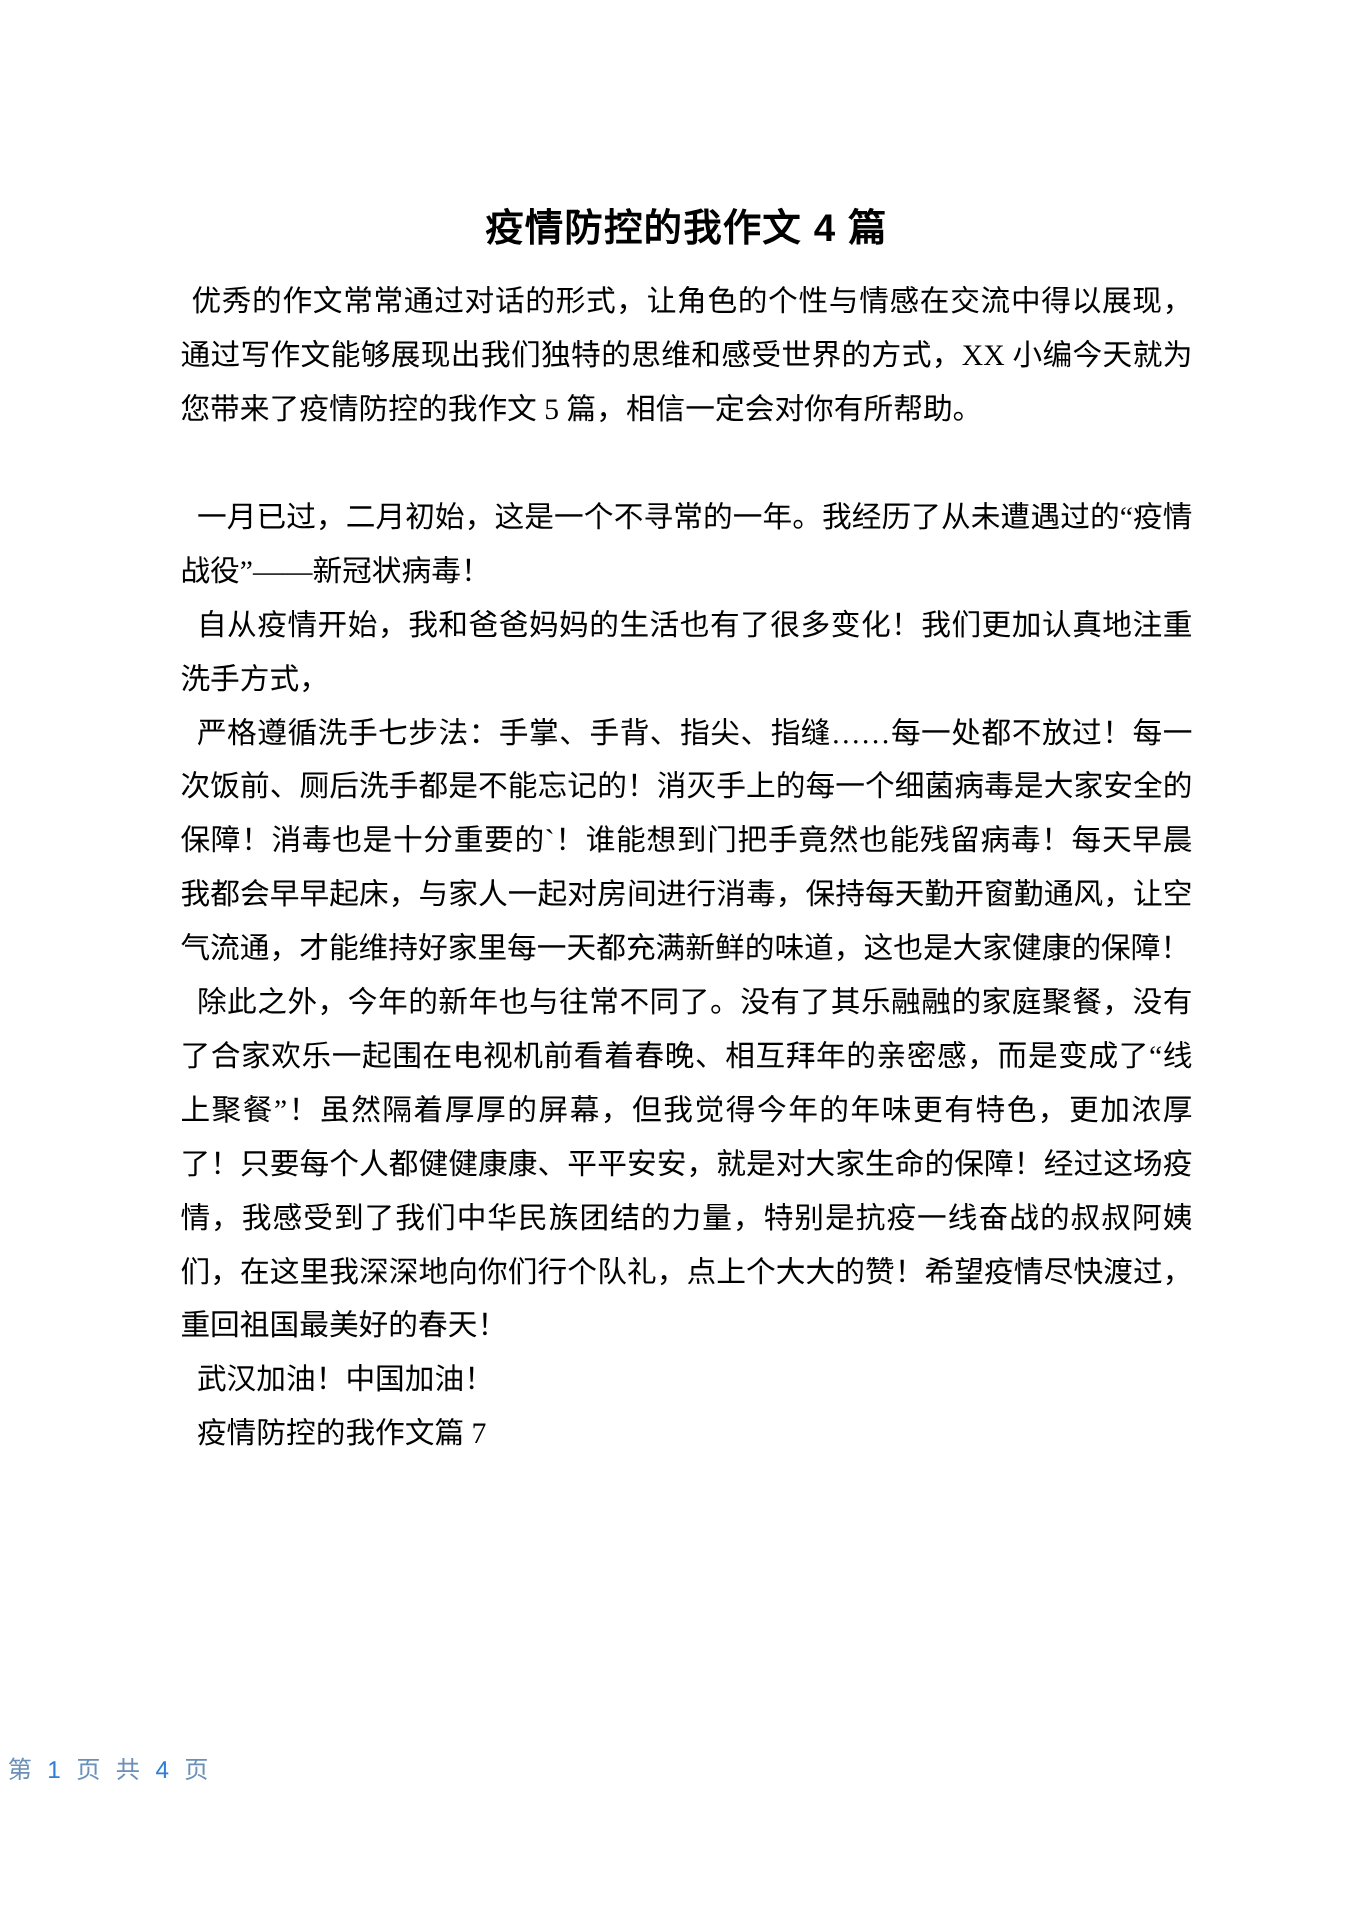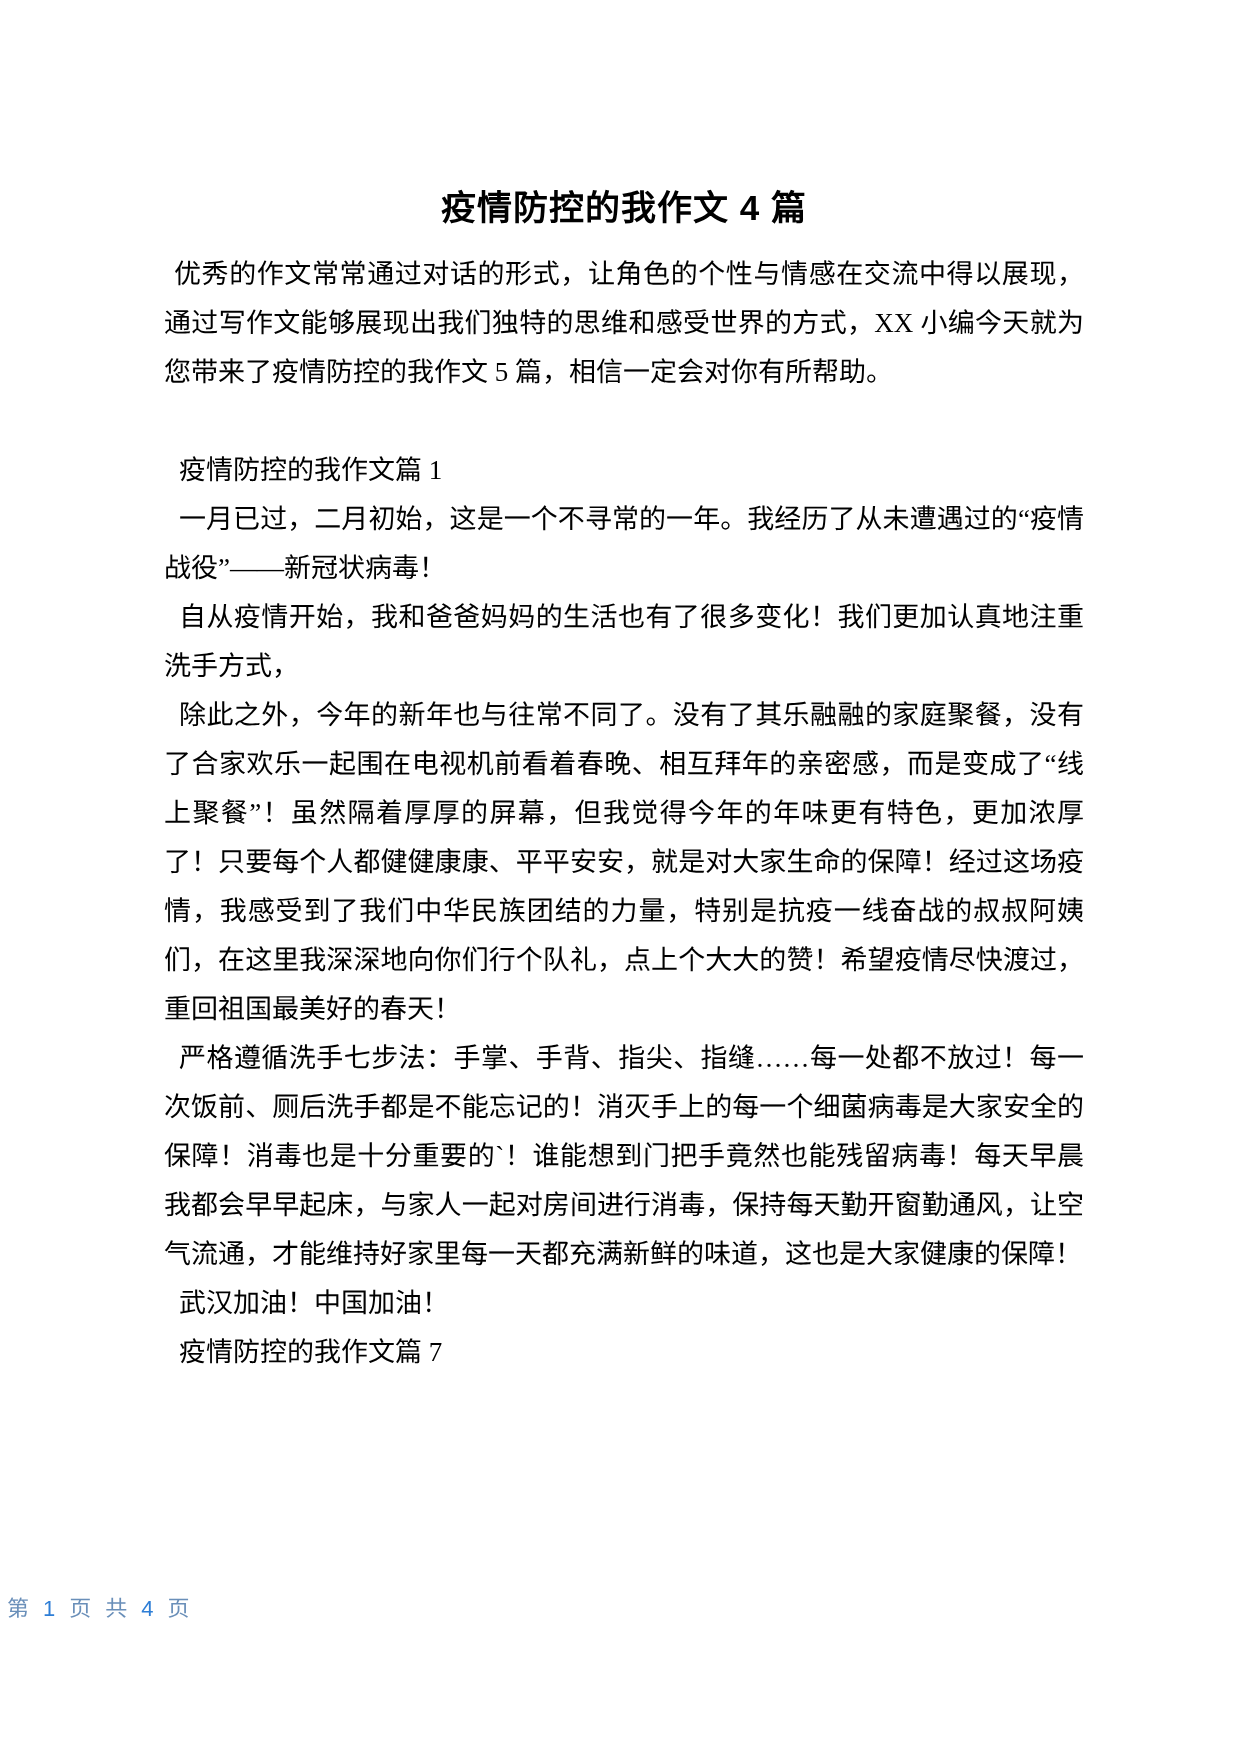--- a/index.html
+++ b/index.html
@@ -60,25 +60,24 @@
 </style>
 </head>
 <body>
 
 <div class="page">
 
   <h1 class="doc-title">疫情防控的我作文 4 篇</h1>
 
   <div>
     <p class="para intro">优秀的作文常常通过对话的形式，让角色的个性与情感在交流中得以展现，通过写作文能够展现出我们独特的思维和感受世界的方式，XX 小编今天就为您带来了疫情防控的我作文 5 篇，相信一定会对你有所帮助。</p>
-    <p class="para">疫情防控的我作文篇 1</p>
     <p class="para">一月已过，二月初始，这是一个不寻常的一年。我经历了从未遭遇过的“疫情战役”——新冠状病毒！</p>
     <p class="para">自从疫情开始，我和爸爸妈妈的生活也有了很多变化！我们更加认真地注重洗手方式，</p>
+    <p class="para">严格遵循洗手七步法：手掌、手背、指尖、指缝……每一处都不放过！每一次饭前、厕后洗手都是不能忘记的！消灭手上的每一个细菌病毒是大家安全的保障！消毒也是十分重要的`！谁能想到门把手竟然也能残留病毒！每天早晨我都会早早起床，与家人一起对房间进行消毒，保持每天勤开窗勤通风，让空气流通，才能维持好家里每一天都充满新鲜的味道，这也是大家健康的保障！</p>
     <p class="para">除此之外，今年的新年也与往常不同了。没有了其乐融融的家庭聚餐，没有了合家欢乐一起围在电视机前看着春晚、相互拜年的亲密感，而是变成了“线上聚餐”！虽然隔着厚厚的屏幕，但我觉得今年的年味更有特色，更加浓厚了！只要每个人都健健康康、平平安安，就是对大家生命的保障！经过这场疫情，我感受到了我们中华民族团结的力量，特别是抗疫一线奋战的叔叔阿姨们，在这里我深深地向你们行个队礼，点上个大大的赞！希望疫情尽快渡过，重回祖国最美好的春天！</p>
-    <p class="para">严格遵循洗手七步法：手掌、手背、指尖、指缝……每一处都不放过！每一次饭前、厕后洗手都是不能忘记的！消灭手上的每一个细菌病毒是大家安全的保障！消毒也是十分重要的`！谁能想到门把手竟然也能残留病毒！每天早晨我都会早早起床，与家人一起对房间进行消毒，保持每天勤开窗勤通风，让空气流通，才能维持好家里每一天都充满新鲜的味道，这也是大家健康的保障！</p>
     <p class="para">武汉加油！中国加油！</p>
     <p class="para">疫情防控的我作文篇 7</p>
   </div>
 
   <div class="page-footer">
     <span class="zh">第</span><span class="num">1</span><span class="zh">页</span><span class="zh">共</span><span class="num">4</span><span class="zh">页</span>
   </div>
 
 </div>
 

